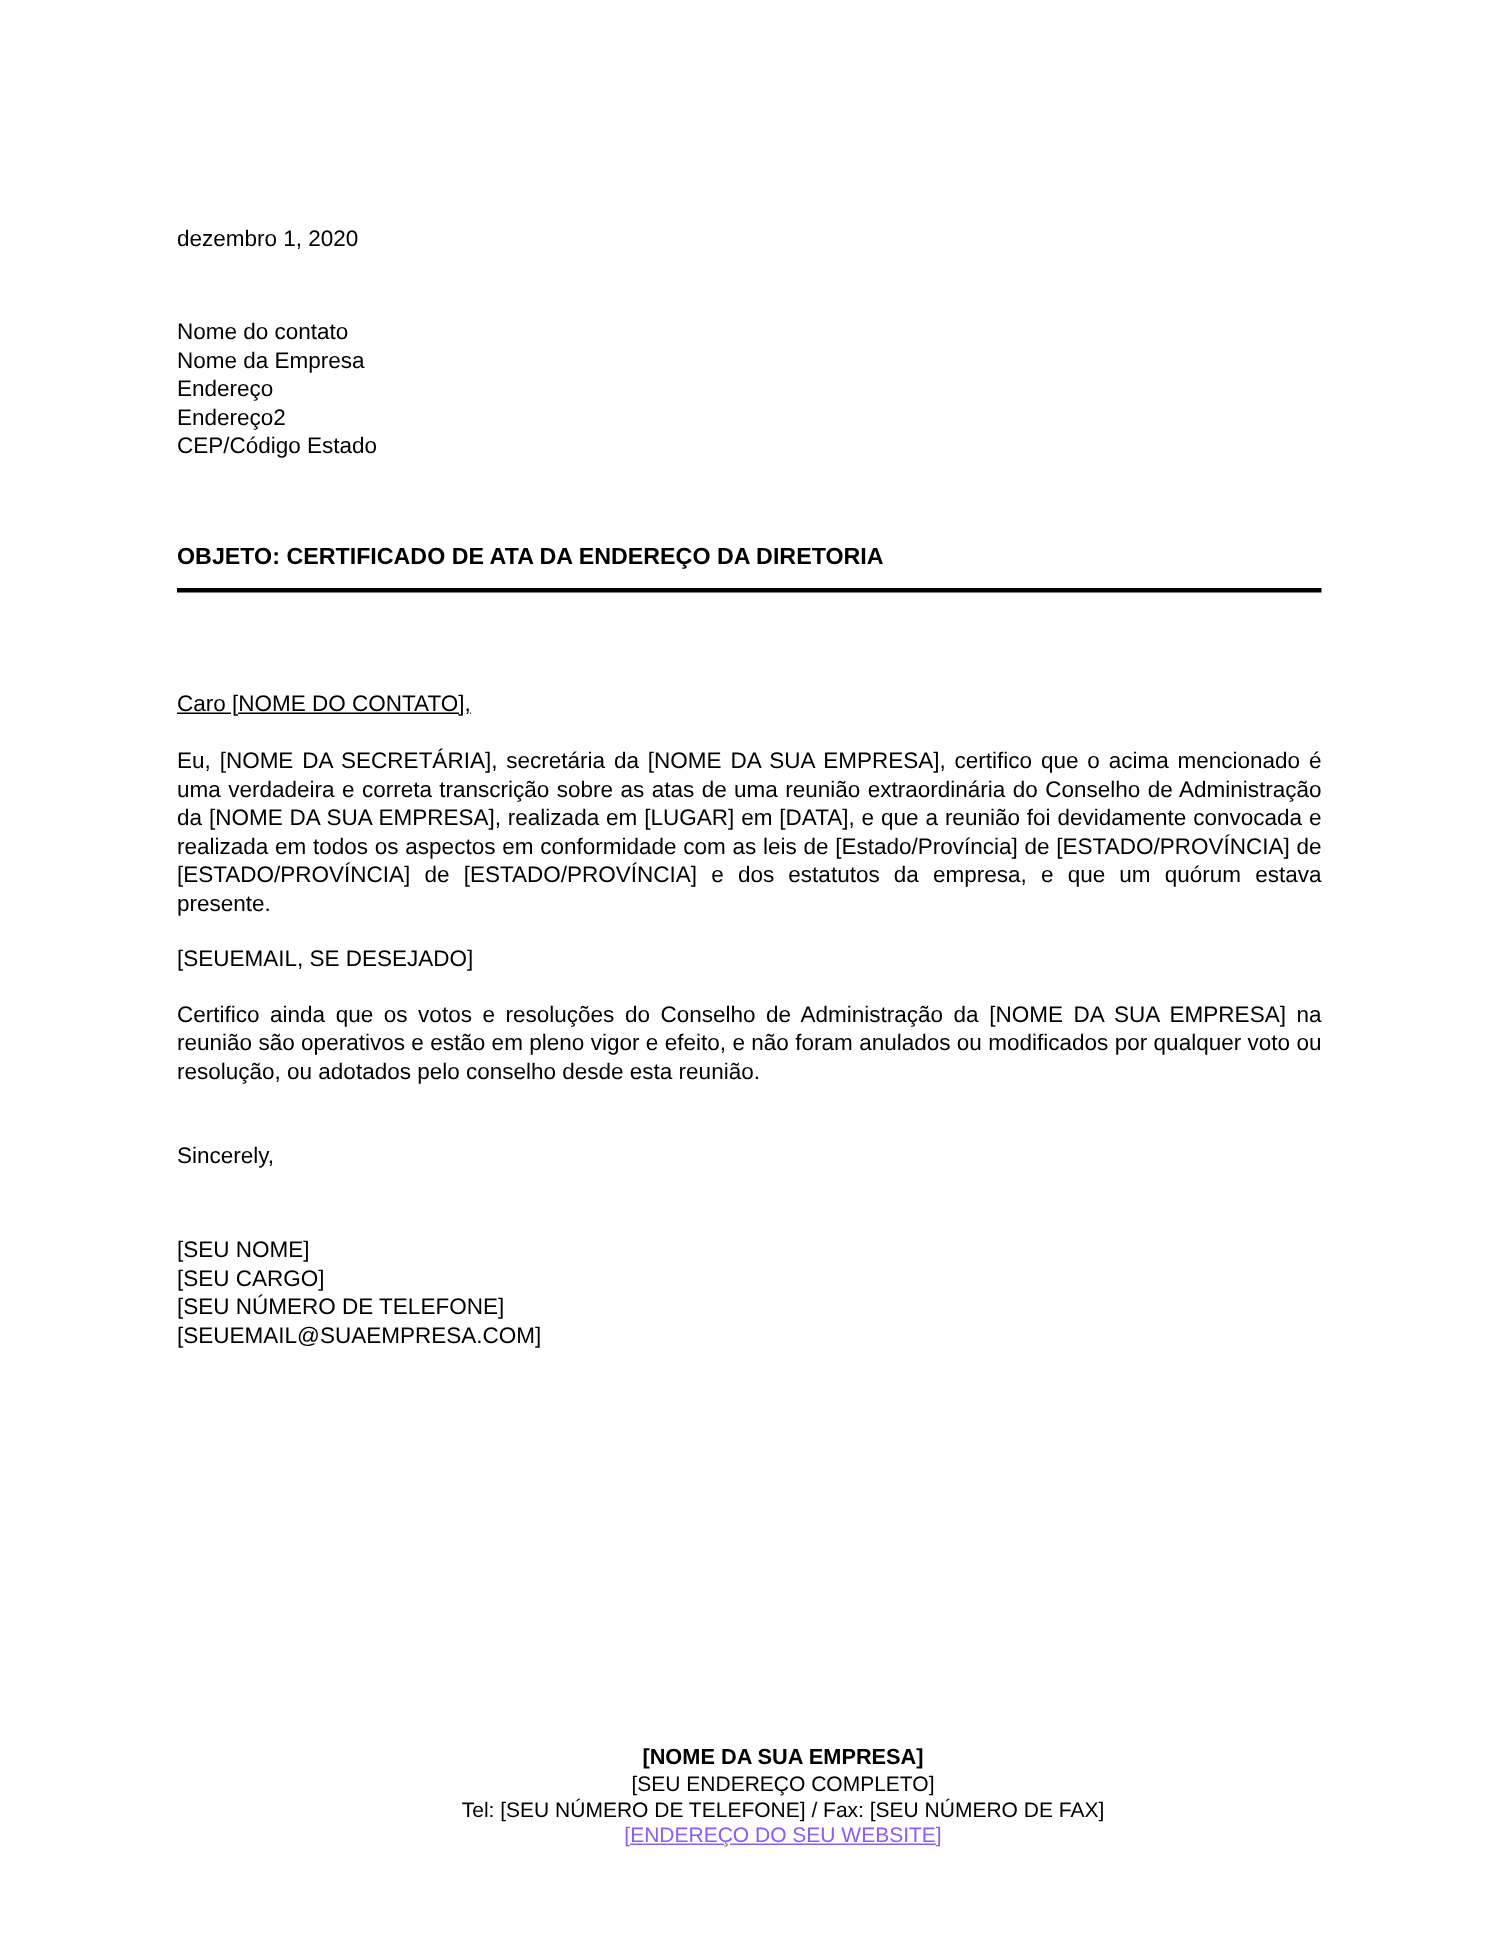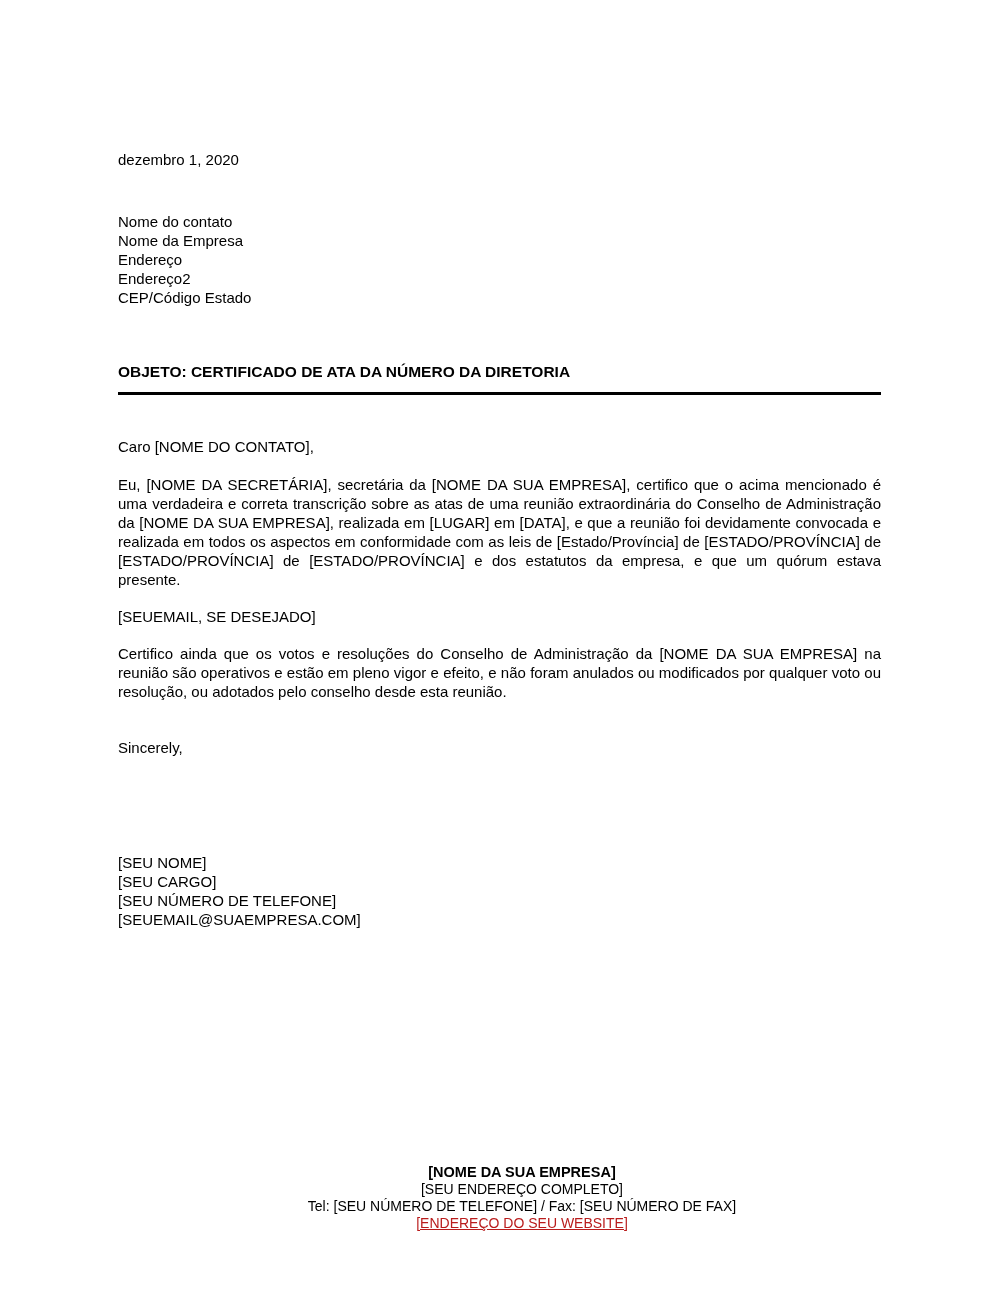--- a/index.html
+++ b/index.html
@@ -21,59 +21,59 @@
     overflow: hidden;
   }
   .recipient { margin-top: 43px; }
   .subject {
     margin-top: 55px;
     font-weight: bold;
     font-size: 15.5px;
     padding-bottom: 11px;
     border-bottom: 3px solid #000000;
   }
-  .salutation { margin-top: 42px; }
+  .salutation { margin-top: 65px; text-decoration: underline; }
   .para { margin-top: 19px; }
   .justify { text-align: justify; }
   .note { margin-top: 18px; }
   .closing { margin-top: 37px; }
-  .signature { margin-top: 96px; }
+  .signature { margin-top: 44px; }
   .footer {
     position: absolute;
     left: 0;
     right: 0;
     top: 1164px;
     text-align: center;
     font-size: 14px;
     line-height: 17px;
     margin-left: 44px;
   }
   .footer .company { font-weight: bold; font-size: 14.5px; }
   .website {
-    color: #b91c1c;
+    color: #8b5cf6;
     text-decoration: underline;
     cursor: pointer;
   }
 </style>
 </head>
 <body>
 
 <div class="page">
 
   <div class="date">dezembro 1, 2020</div>
 
   <div class="recipient">
     <div class="line">Nome do contato</div>
     <div class="line">Nome da Empresa</div>
     <div class="line">Endereço</div>
     <div class="line">Endereço2</div>
     <div class="line">CEP/Código Estado</div>
   </div>
 
-  <div class="subject">OBJETO: CERTIFICADO DE ATA DA NÚMERO DA DIRETORIA</div>
+  <div class="subject">OBJETO: CERTIFICADO DE ATA DA ENDEREÇO DA DIRETORIA</div>
 
   <div class="salutation">Caro [NOME DO CONTATO],</div>
 
   <p class="para justify">Eu, [NOME DA SECRETÁRIA], secretária da [NOME DA SUA EMPRESA], certifico que o acima mencionado é uma verdadeira e correta transcrição sobre as atas de uma reunião extraordinária do Conselho de Administração da [NOME DA SUA EMPRESA], realizada em [LUGAR] em [DATA], e que a reunião foi devidamente convocada e realizada em todos os aspectos em conformidade com as leis de [Estado/Província] de [ESTADO/PROVÍNCIA] de [ESTADO/PROVÍNCIA] de [ESTADO/PROVÍNCIA] e dos estatutos da empresa, e que um quórum estava presente.</p>
 
   <p class="para note">[SEUEMAIL, SE DESEJADO]</p>
 
   <p class="para note justify">Certifico ainda que os votos e resoluções do Conselho de Administração da [NOME DA SUA EMPRESA] na reunião são operativos e estão em pleno vigor e efeito, e não foram anulados ou modificados por qualquer voto ou resolução, ou adotados pelo conselho desde esta reunião.</p>
 
   <div class="closing">Sincerely,</div>

